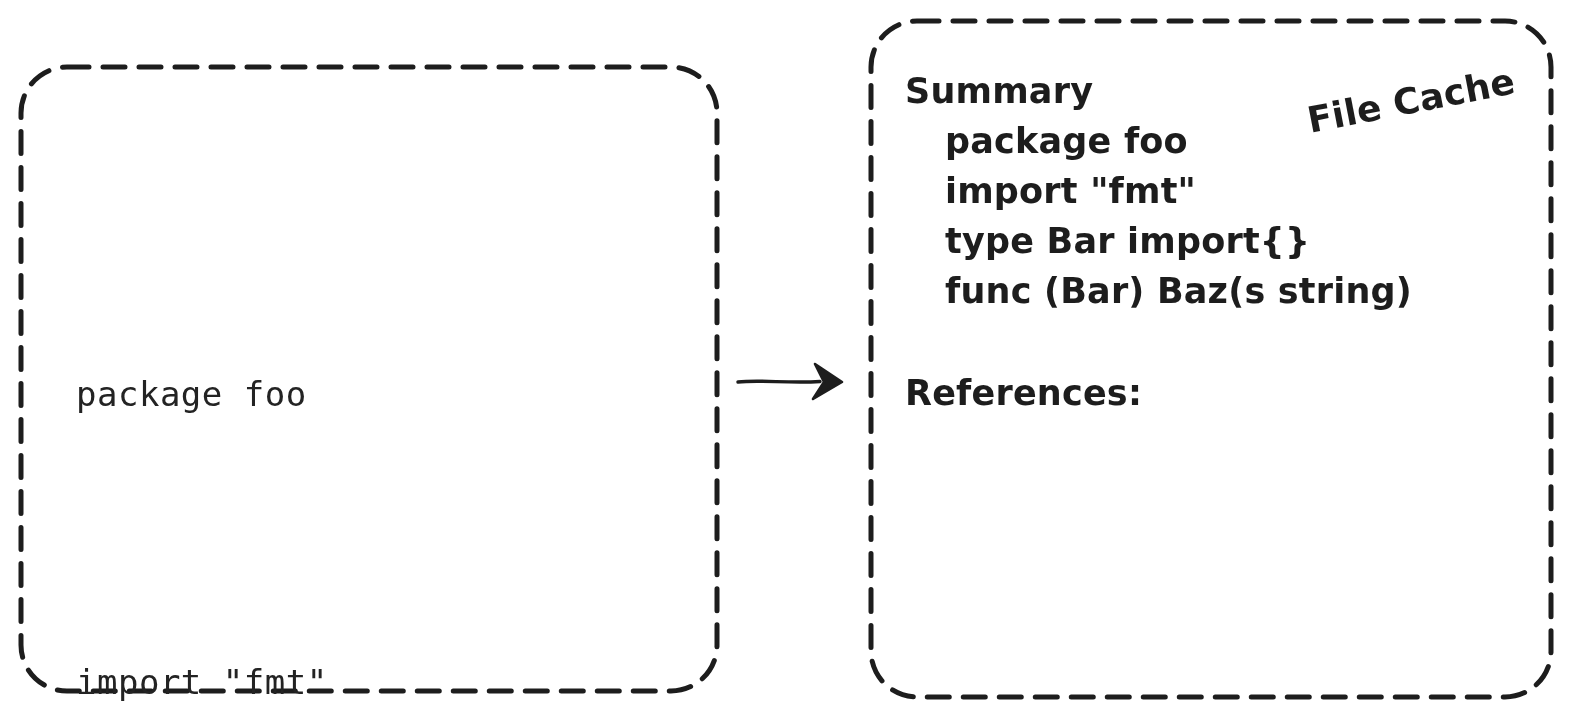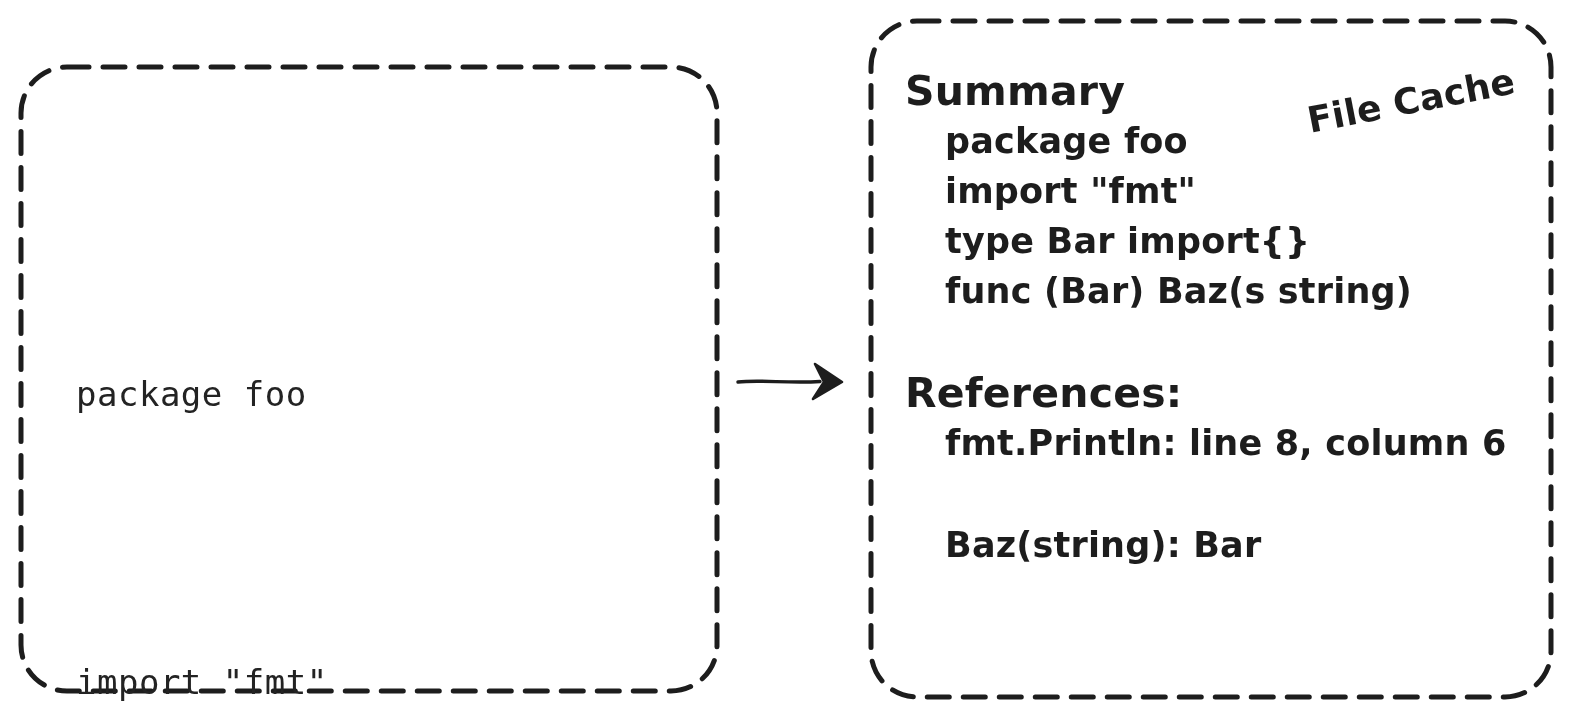--- a/index.html
+++ b/index.html
@@ -83,21 +83,21 @@
   }
 
   .cache-body {
     position: absolute;
     left: 37px;
     top: 48px;
     width: 610px;
   }
 
   .section-head {
-    font-size: 41px;
+    font-size: 35px;
     line-height: 50px;
     white-space: nowrap;
   }
   .section-line {
     font-size: 35px;
     line-height: 50px;
     padding-left: 40px;
     white-space: nowrap;
   }
   .gap-lg { height: 52px; }
@@ -147,22 +147,20 @@
 
       <div class="hand section-head">Summary</div>
       <div class="hand section-line">package foo</div>
       <div class="hand section-line">import "fmt"</div>
       <div class="hand section-line">type Bar import{}</div>
       <div class="hand section-line">func (Bar) Baz(s string)</div>
 
       <div class="gap-lg"></div>
 
       <div class="hand section-head">References:</div>
-      <div class="hand section-line">fmt.Println: line 8, column 6</div>
 
       <div class="gap-lg"></div>
 
-      <div class="hand section-line">Baz(string): Bar</div>
 
     </div>
   </div>
 
 </div>
 
 </body></html>

